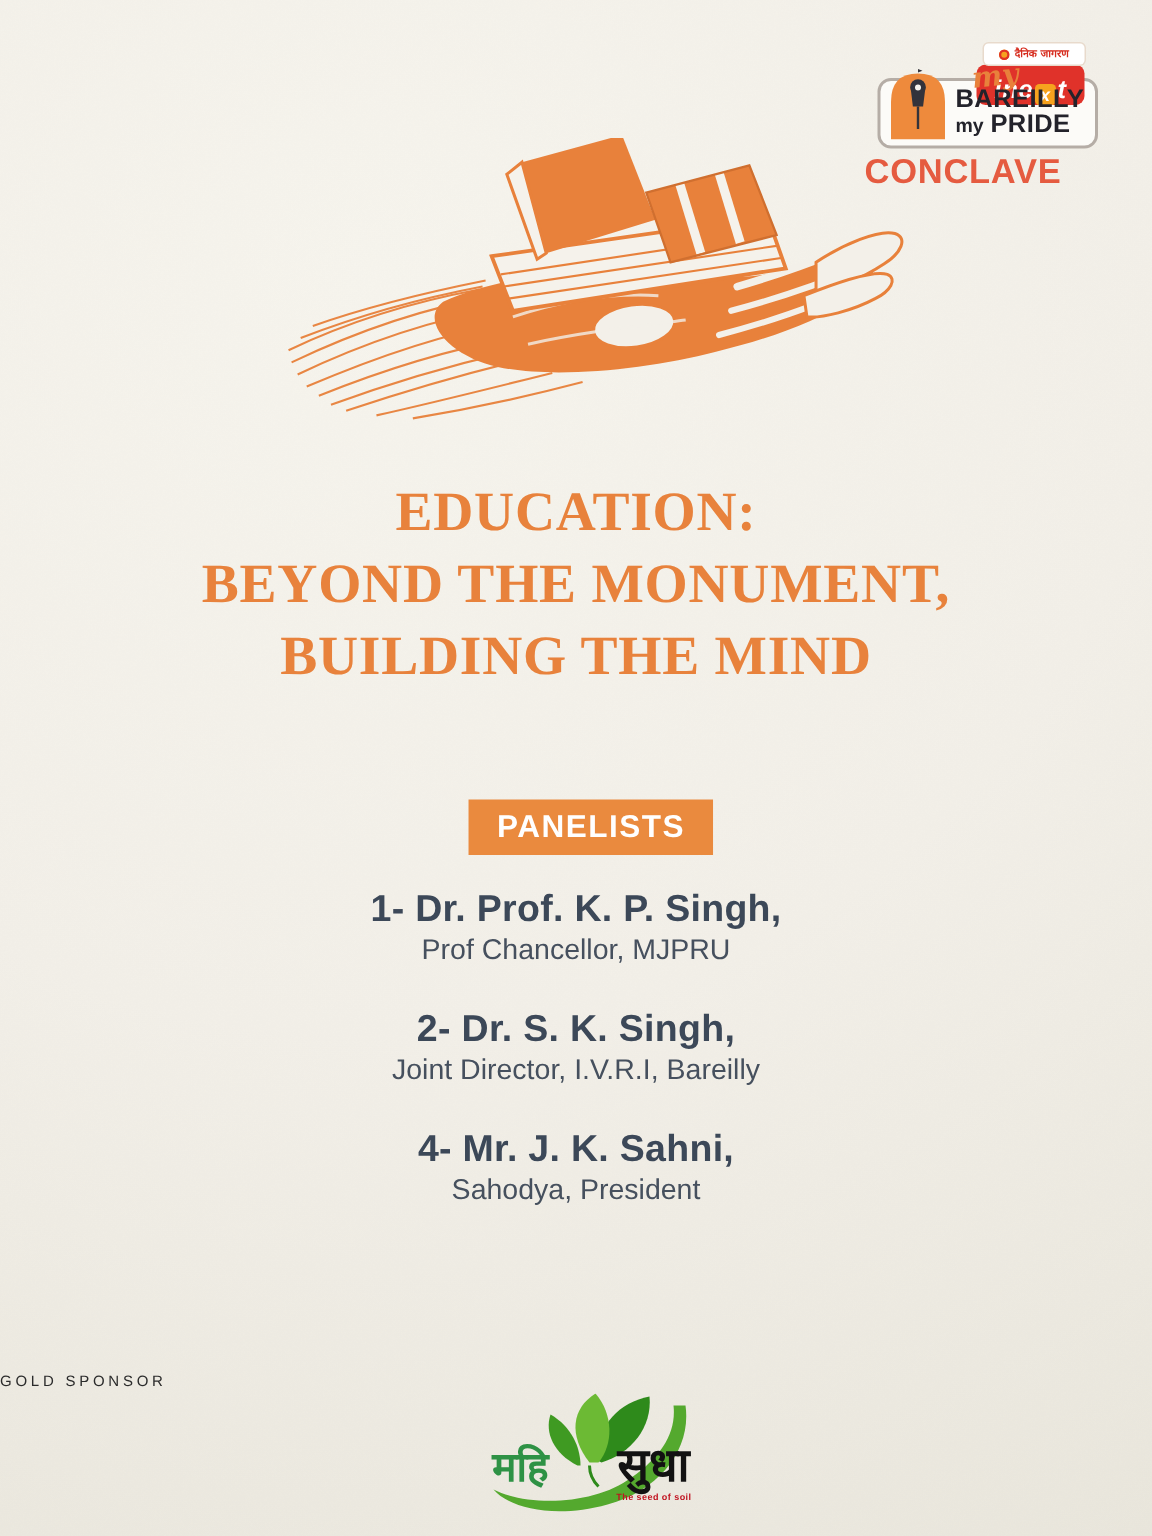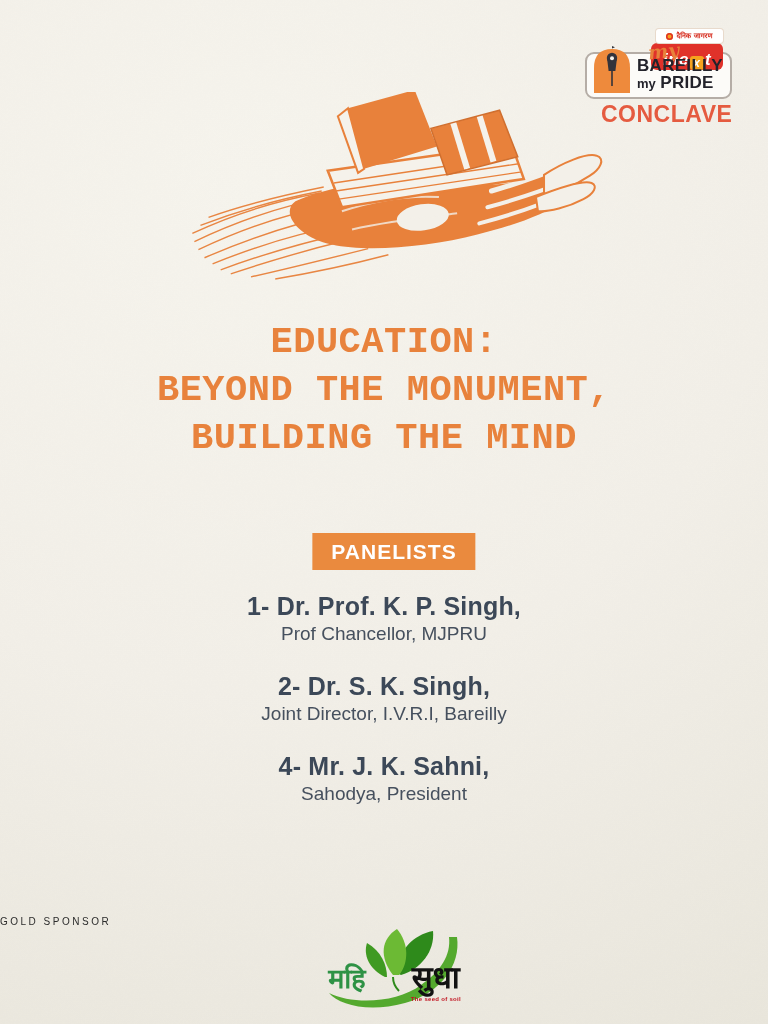--- a/index.html
+++ b/index.html
@@ -22,30 +22,30 @@
   .mbmp{position:absolute;left:585px;top:52px;width:143px;height:43px;background:#FCFBF8;
         border:2px solid #B5ADA6;border-radius:9px;z-index:2;}
   .arch{position:absolute;left:591px;top:45px;z-index:3;}
   .script-my{position:absolute;left:648px;top:40px;z-index:4;font-family:"DejaVu Serif",serif;
              font-style:italic;font-weight:bold;font-size:19px;color:#E8813B;transform:rotate(-6deg);}
   .b-line1{position:absolute;left:637px;top:57px;z-index:4;font-size:17px;font-weight:bold;
            color:#23232B;letter-spacing:.3px;line-height:1;}
   .b-line2{position:absolute;left:637px;top:74px;z-index:4;color:#23232B;line-height:1;font-weight:bold;}
   .b-line2 .my2{font-size:13px;}
   .b-line2 .pride{font-size:17px;letter-spacing:.3px;margin-top:44px;}
-  .conclave-wrap{position:absolute;left:601px;top:102px;width:160px;text-align:left;color:#E55B40;z-index:2;}
+  .conclave-wrap{position:absolute;left:562px;top:102px;width:160px;text-align:center;color:#E55B40;z-index:2;}
   .conclave{font-size:23px;font-weight:bold;letter-spacing:.5px;line-height:1.1;}
   .awards{font-size:17.5px;font-weight:bold;line-height:1.2;}
 
   
   .hand-art{position:absolute;left:190px;top:92px;width:415px;height:192px;}
 
   
   .title{position:absolute;top:318px;left:0;width:768px;text-align:center;
-         font-family:Liberation Mono, monospace;font-weight:bold;font-size:37px;line-height:48px;
+         font-family:Liberation Serif, serif;font-weight:bold;font-size:37px;line-height:48px;
          color:#E8823C;letter-spacing:.5px;}
 
   
   .panel-badge{position:absolute;top:533px;left:50%;transform:translateX(-50%);
                background:#EA8A3E;color:#FFFFFF;font-weight:bold;font-size:21px;
                letter-spacing:1px;padding:7px 19px;line-height:1.1;}
   .panel-list{position:absolute;top:592px;left:0;width:768px;text-align:center;}
   .p-item{margin-bottom:27px;}
   .p-name{font-size:25px;font-weight:bold;line-height:29px;letter-spacing:.2px;color:#3C4858;}
   .p-role{font-size:19px;line-height:23px;color:#46505E;margin-top:1px;}

